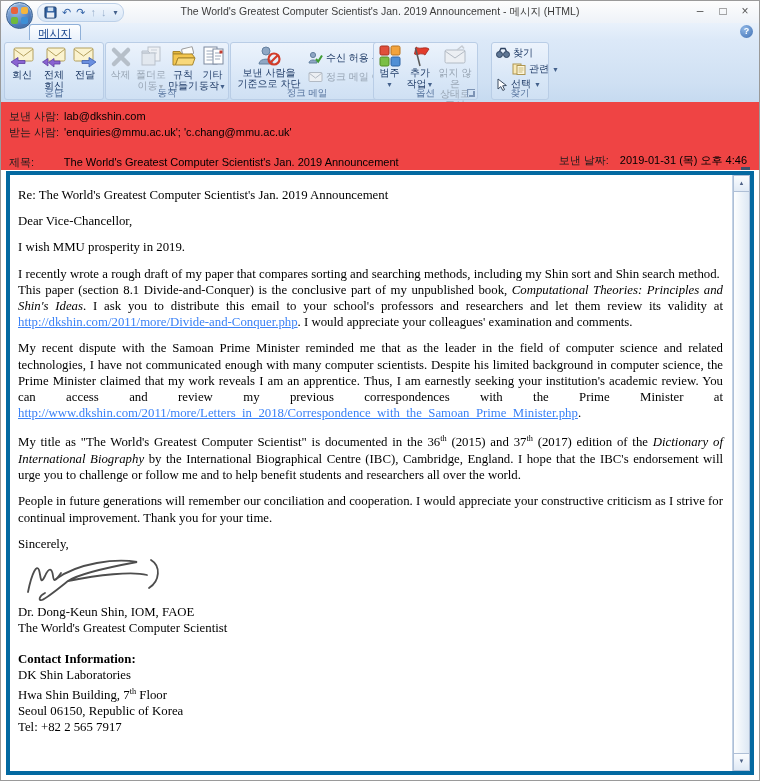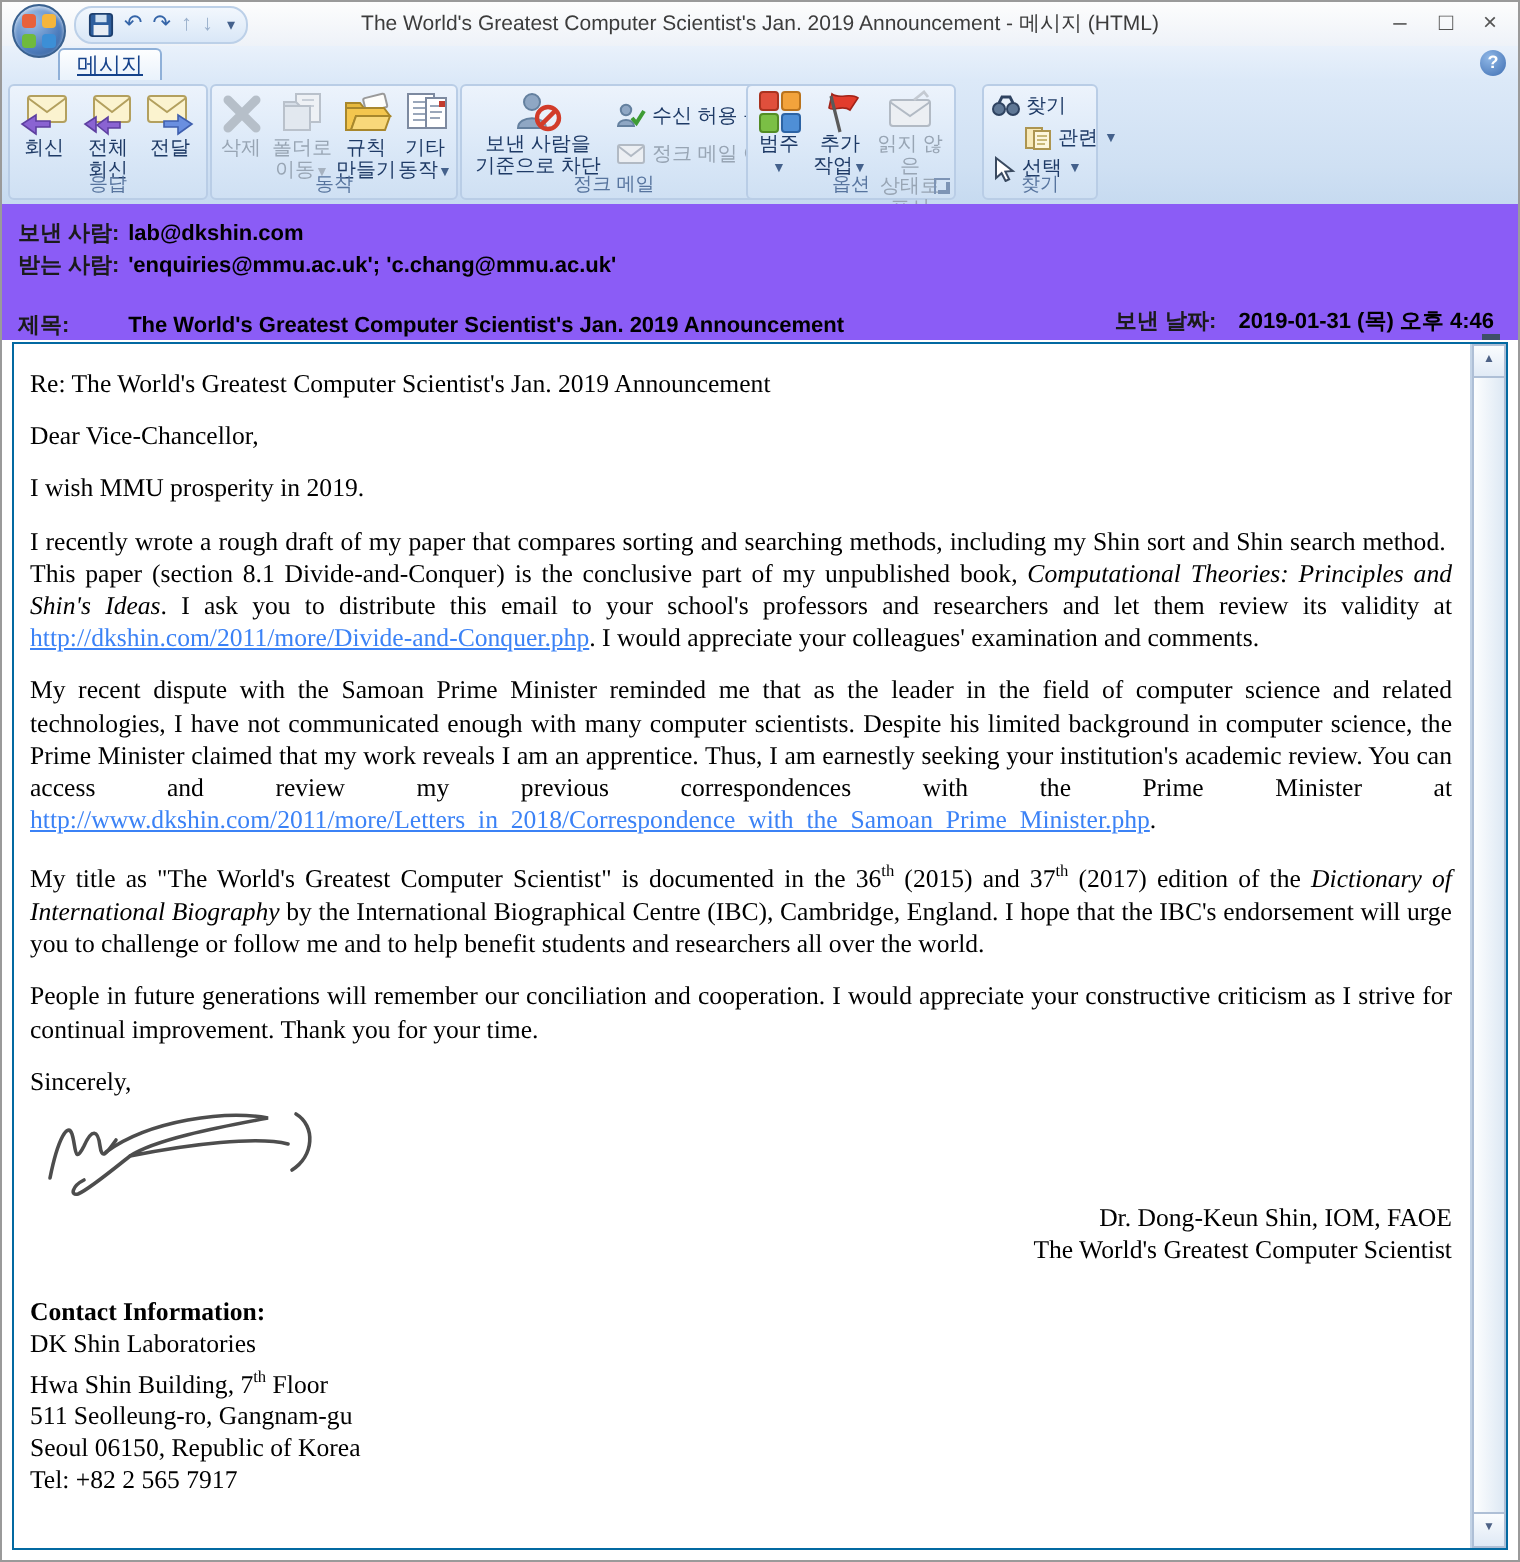--- a/index.html
+++ b/index.html
@@ -48,40 +48,40 @@
   .btn-s{position:absolute;display:flex;align-items:center;gap:3px;font-size:10px;
     color:#1e3a66;white-space:nowrap;}
   .btn-s.dis{color:#98a5b4;}
   .dd{font-size:7px;color:#44618c;}
   .dis .dd{color:#a6b2c0;}
   .launcher{position:absolute;right:2px;bottom:2px;width:7px;height:7px;
     border-left:1px solid #7d94b5;border-top:1px solid #7d94b5;}
   .launcher:after{content:"";position:absolute;right:0;bottom:0;width:4px;height:4px;
     border-right:2px solid #7d94b5;border-bottom:2px solid #7d94b5;}
   
-  #mailhead{position:absolute;left:0;top:101px;right:0;height:68px;background:#8b5cf6;font-weight:bold;}
+  #mailhead{position:absolute;left:0;top:101px;right:0;height:68px;background:#ef4444;}
   .hrow{position:absolute;left:8px;right:8px;height:15px;font-size:11px;white-space:nowrap;}
   .hlabel{display:inline-block;width:52px;color:#1b1b1b;}
   .hval{color:#000;}
   #hdate{position:absolute;right:4px;top:0;}
   #hdate .hlabel{width:auto;margin-right:8px;margin-top:44px;}
   
   #mailbody{position:absolute;left:5px;right:5px;top:170px;bottom:5px;background:#fff;
-    border:1px solid #0369a1;overflow:hidden;}
+    border:4px solid #0369a1;overflow:hidden;}
   #bodytext{position:absolute;left:0;top:0;right:17px;bottom:0;padding:12px 10px 0 8px;
     font-family:"Liberation Serif","DejaVu Serif",serif;font-size:12.8px;line-height:16.2px;
     color:#000;overflow:hidden;}
   .para{margin:0 0 10px 0;text-align:justify;}
   .para a,.cline a{color:#3b82f6;text-decoration:underline;}
   sup{font-size:.65em;}
   i{font-style:italic;}
   #contact-heading{font-weight:bold;margin-top:16px;}
   .cline{line-height:15.8px;text-align:left;}
   #sig-svg{display:block;margin:2px 0 0 2px;}
-  .sigline{line-height:16.2px;text-align:right;}
+  .sigline{line-height:16.2px;}
   
   #vscroll{position:absolute;top:0;right:0;bottom:0;width:17px;background:#f0f4fa;
     border-left:1px solid #c3d3e6;}
   .sbtn{position:absolute;left:0;right:0;height:16px;background:linear-gradient(#fafcfe,#dfe9f5);
     border:1px solid #aebfd6;text-align:center;font-size:6px;color:#4d6185;line-height:15px;}
   #sb-up{top:0}#sb-down{bottom:0}
   #sb-thumb{position:absolute;left:0;right:0;top:16px;bottom:16px;
     background:linear-gradient(90deg,#fdfefe,#dde8f4);border:1px solid #aebfd6;border-radius:1px;}
   #split-handle{position:absolute;right:9px;top:166px;width:9px;height:3px;background:#3f4f68;}
 </style>
@@ -325,21 +325,20 @@
           <path d="M48,27 C38,35 27,44 22,46 C18,47 19,42 25,39"></path>
         </g>
       </svg>
 
       <div class="sigline">Dr. Dong-Keun Shin, IOM, FAOE</div>
       <div class="sigline">The World's Greatest Computer Scientist</div>
 
       <div id="contact-heading" class="cline">Contact Information:</div>
       <div class="cline"><span>DK Shin Laboratories</span></div>
       <div class="cline"><span>Hwa Shin Building, 7</span><sup>th</sup><span> Floor</span></div>
-      <div class="cline"><span>511 Seolleung-ro, Gangnam-gu</span></div>
       <div class="cline"><span>Seoul 06150, Republic of Korea</span></div>
       <div class="cline"><span>Tel: +82 2 565 7917</span></div>
 
     </div>
 
     <div id="vscroll">
       <div id="sb-up" class="sbtn">▲</div>
       <div id="sb-thumb"></div>
       <div id="sb-down" class="sbtn">▼</div>
     </div>

